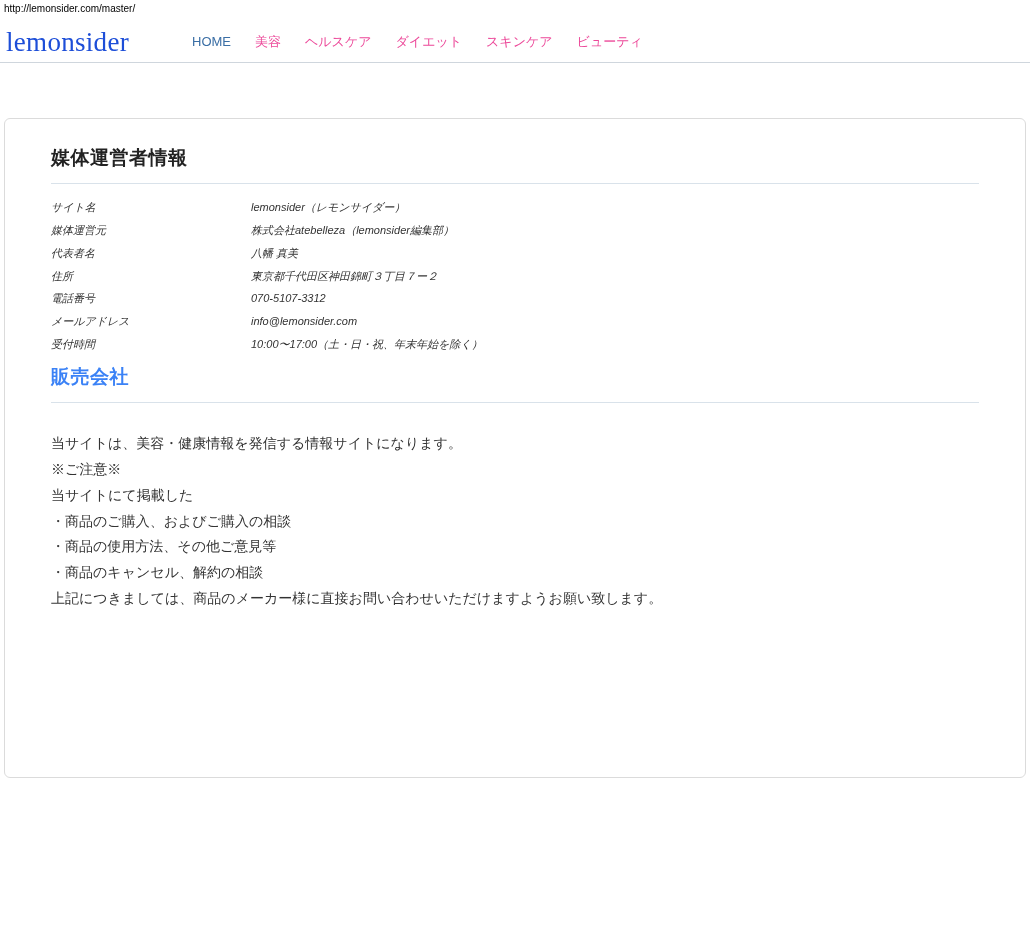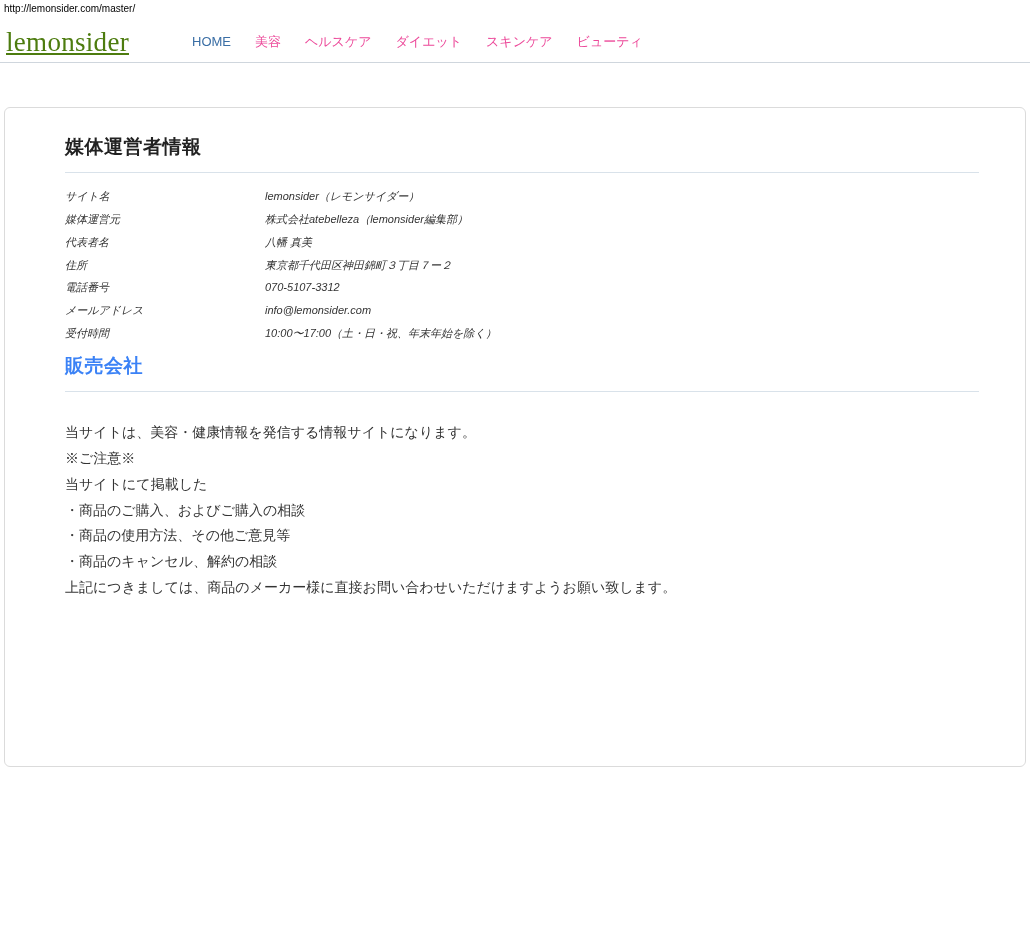--- a/index.html
+++ b/index.html
@@ -26,25 +26,24 @@
     position: relative;
     height: 40px;
     border-bottom: 1px solid #cfd6dd;
     background: #ffffff;
   }
   .logo {
     position: absolute;
     left: 6px;
     top: 0px;
     font-size: 27px;
-    color: #4d7c0f;
+    color: #1d4ed8;
     font-family: "Liberation Serif", serif;
     letter-spacing: 0.3px;
     line-height: 40px;
-    text-decoration: underline;
   }
   .nav {
     position: absolute;
     left: 192px;
     top: 0;
     height: 40px;
     display: flex;
     align-items: center;
     gap: 24px;
   }
@@ -58,26 +57,26 @@
     color: #3a6ea5;
   }
   .page-wrap {
     padding: 0;
     background: #ffffff;
   }
   .spacer-top {
     height: 44px;
   }
   .card {
-    margin: 0 4px;
+    margin: 11px 4px;
     border: 1px solid #dbdbdb;
     border-radius: 6px;
     background: #ffffff;
     min-height: 660px;
-    padding: 26px 46px 20px 60px;
+    padding: 26px 46px 20px 46px;
     box-sizing: border-box;
   }
   h1.section-title {
     font-size: 19px;
     font-weight: bold;
     color: #222222;
     margin: 0 0 10px 0;
     padding: 0 0 12px 0;
     border-bottom: 1px solid #d9e2ea;
     letter-spacing: 0.5px;

